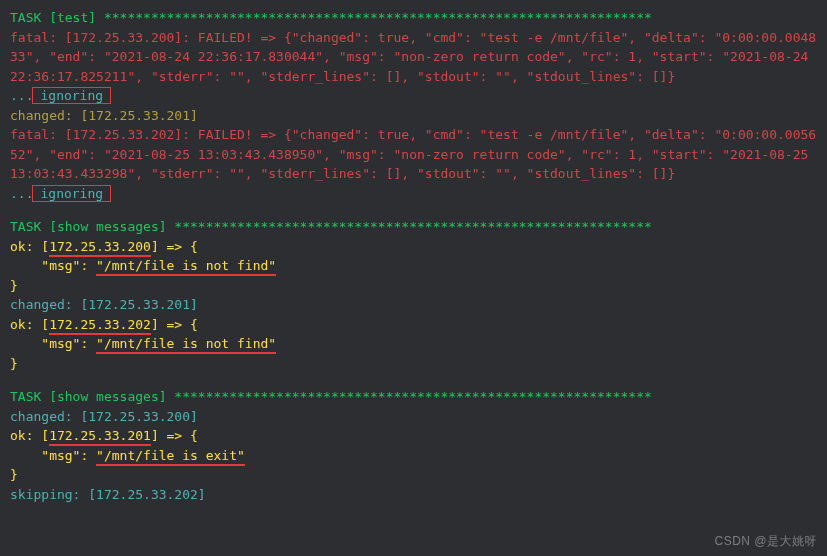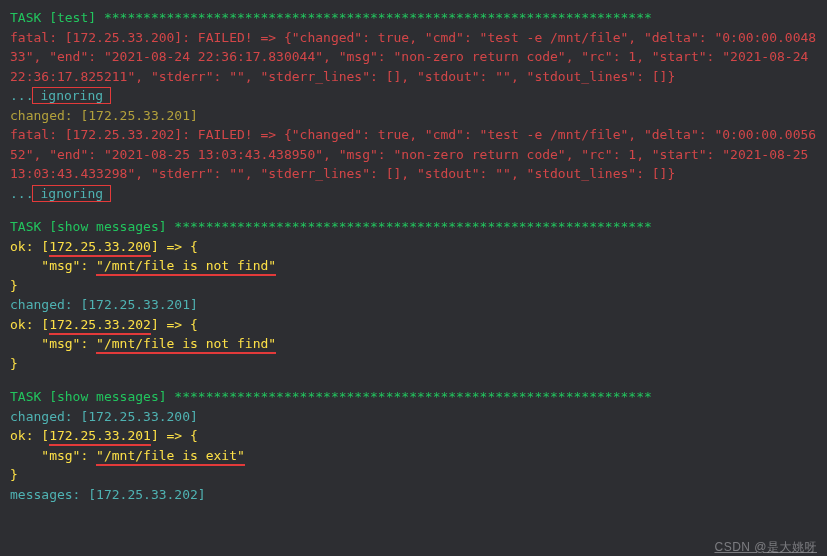--- a/index.html
+++ b/index.html
@@ -29,26 +29,25 @@
     margin-left: -1px;
   }
   .ul-red {
     border-bottom: 2px solid #e33a3a;
     padding-bottom: 1px;
   }
 
   .watermark {
     position: absolute;
     right: 10px;
-    bottom: 0;
+    bottom: 6px;
     font-family: sans-serif;
     font-size: 12px;
     color: rgba(220,220,225,0.45);
     letter-spacing: .5px;
-    text-decoration: underline;
   }
   .block { margin-bottom: 14px; }
 </style>
 </head>
 <body>
 
 <pre><div class="block"><span class="white">TASK [test] **********************************************************************</span>
 <span class="red">fatal: [172.25.33.200]: FAILED! =&gt; {"changed": true, "cmd": "test -e /mnt/file", "delta": "0:00:00.004833", "end": "2021-08-24 22:36:17.830044", "msg": "non-zero return code", "rc": 1, "start": "2021-08-24 22:36:17.825211", "stderr": "", "stderr_lines": [], "stdout": "", "stdout_lines": []}</span>
 <span class="cyan"><span>...</span><span class="box-red">ignoring</span></span>
 <span class="yellow">changed: [172.25.33.201]</span>
@@ -58,15 +57,15 @@
 <span class="green"><span>    "msg": </span><span class="ul-red">"/mnt/file is not find"</span></span>
 <span class="green">}</span>
 <span class="cyan">changed: [172.25.33.201]</span>
 <span class="green"><span>ok: [</span><span class="ul-red">172.25.33.202</span><span>] =&gt; {</span></span>
 <span class="green"><span>    "msg": </span><span class="ul-red">"/mnt/file is not find"</span></span>
 <span class="green">}</span></div><div class="block"><span class="white">TASK [show messages] *************************************************************</span>
 <span class="cyan">changed: [172.25.33.200]</span>
 <span class="green"><span>ok: [</span><span class="ul-red">172.25.33.201</span><span>] =&gt; {</span></span>
 <span class="green"><span>    "msg": </span><span class="ul-red">"/mnt/file is exit"</span></span>
 <span class="green">}</span>
-<span class="cyan">messages: [172.25.33.202]</span></div></pre>
+<span class="cyan">skipping: [172.25.33.202]</span></div></pre>
 
 <div class="watermark">CSDN @是大姚呀</div>
 
 </body></html>

